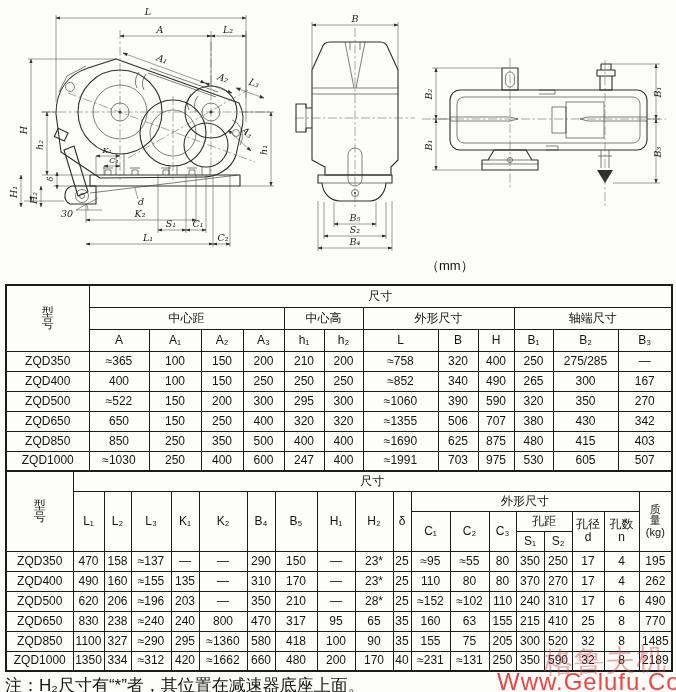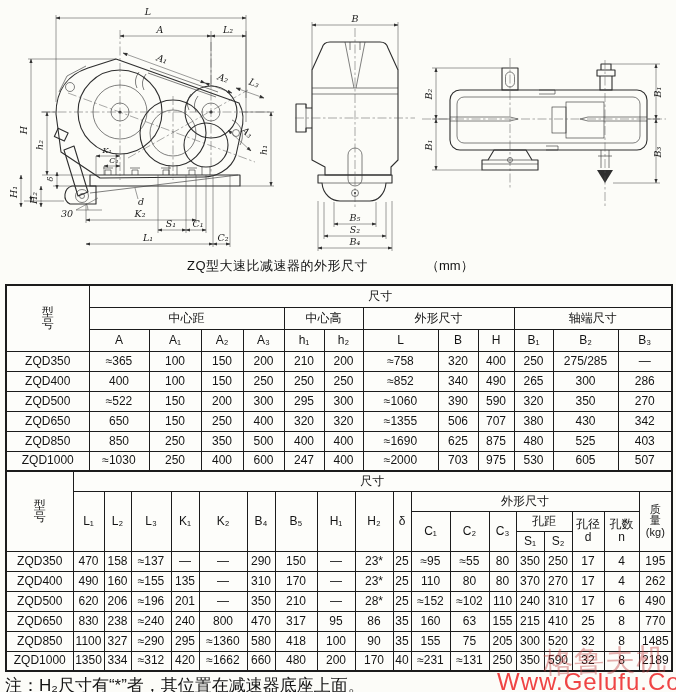--- a/index.html
+++ b/index.html
@@ -222,21 +222,20 @@
     <g>
       <text class="dim" x="18" y="66" transform="rotate(-90 18 66)">B₂</text>
       <text class="dim" x="18" y="117" transform="rotate(-90 18 117)">B₁</text>
       <text class="dim" x="247" y="64" transform="rotate(-90 247 64)">B₁</text>
       <text class="dim" x="247" y="124" transform="rotate(-90 247 124)">B₃</text>
     </g>
   </svg>
 </div>
 
 <div id="title-row">
-  <span id="main-title">ZQ型大速比减速器的外形尺寸</span>
   <span id="unit-label">（mm）</span>
 </div>
 
 <table id="table1">
   <colgroup>
     <col style="width:83px">
       <col style="width:60px">
       <col style="width:52px">
       <col style="width:42px">
     <col style="width:41px">
@@ -298,21 +297,21 @@
         <td>100</td>
         <td>150</td>
         <td>250</td>
         <td>250</td>
         <td>250</td>
         <td>≈852</td>
         <td>340</td>
         <td>490</td>
         <td>265</td>
         <td>300</td>
-        <td>286</td>
+        <td>167</td>
       </tr>
       <tr>
         <td>ZQD500</td>
         <td>≈522</td>
         <td>150</td>
         <td>200</td>
         <td>300</td>
         <td>295</td>
         <td>300</td>
         <td>≈1060</td>
@@ -342,32 +341,32 @@
         <td>850</td>
         <td>250</td>
         <td>350</td>
         <td>500</td>
         <td>400</td>
         <td>400</td>
         <td>≈1690</td>
         <td>625</td>
         <td>875</td>
         <td>480</td>
-        <td>525</td>
+        <td>415</td>
         <td>403</td>
       </tr>
       <tr>
         <td>ZQD1000</td>
         <td>≈1030</td>
         <td>250</td>
         <td>400</td>
         <td>600</td>
         <td>247</td>
         <td>400</td>
-        <td>≈2000</td>
+        <td>≈1991</td>
         <td>703</td>
         <td>975</td>
         <td>530</td>
         <td>605</td>
         <td>507</td>
       </tr>
     </tbody>
 </table>
 
 <table id="table2">
@@ -470,21 +469,21 @@
         <td>270</td>
         <td>17</td>
         <td>4</td>
         <td>262</td>
       </tr>
       <tr>
         <td>ZQD500</td>
         <td>620</td>
         <td>206</td>
         <td>≈196</td>
-        <td>201</td>
+        <td>203</td>
         <td>—</td>
         <td>350</td>
         <td>210</td>
         <td>—</td>
         <td>28*</td>
         <td>25</td>
         <td>≈152</td>
         <td>≈102</td>
         <td>110</td>
         <td>240</td>
@@ -496,21 +495,21 @@
       <tr>
         <td>ZQD650</td>
         <td>830</td>
         <td>238</td>
         <td>≈240</td>
         <td>240</td>
         <td>800</td>
         <td>470</td>
         <td>317</td>
         <td>95</td>
-        <td>86</td>
+        <td>65</td>
         <td>35</td>
         <td>160</td>
         <td>63</td>
         <td>155</td>
         <td>215</td>
         <td>410</td>
         <td>25</td>
         <td>8</td>
         <td>770</td>
       </tr>

